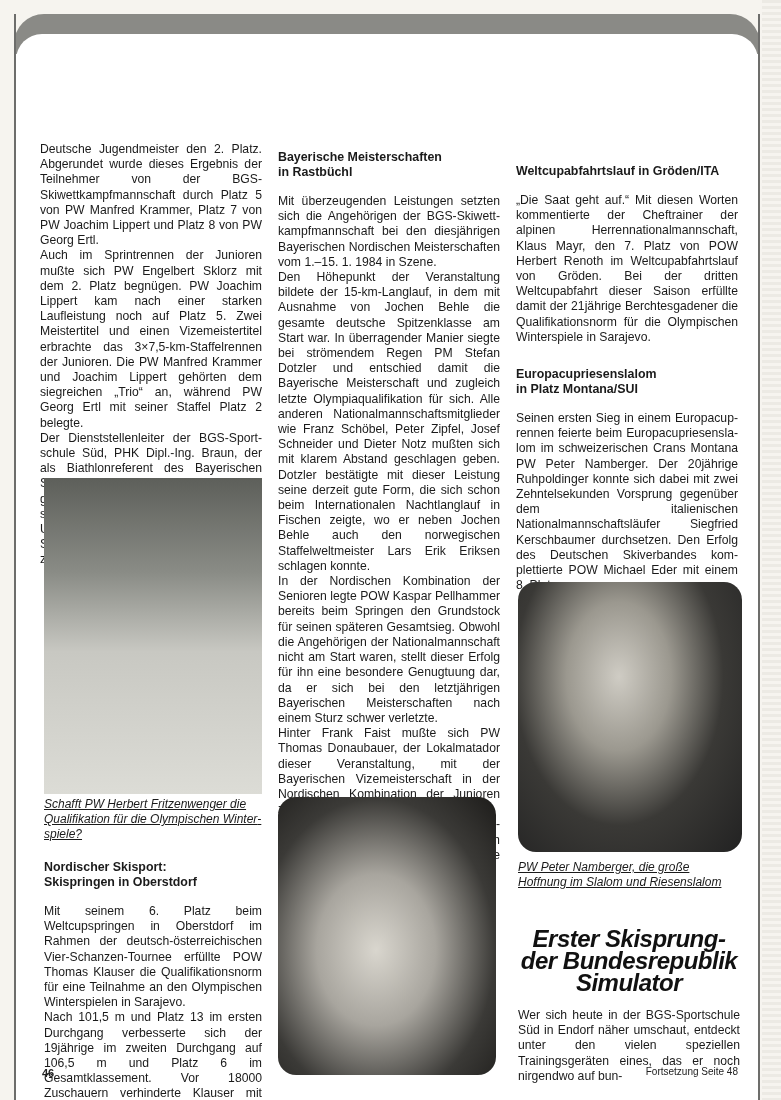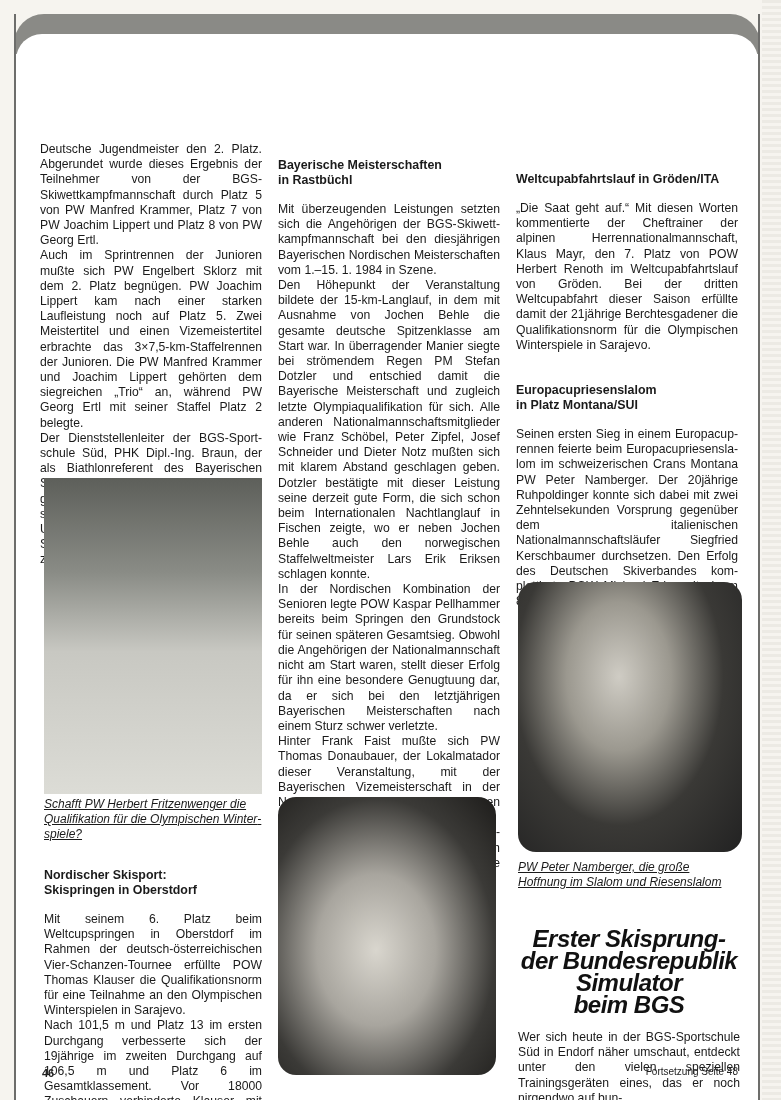--- a/index.html
+++ b/index.html
@@ -26,21 +26,21 @@
   }
   .right-strip {
     position:absolute; left:762px; top:0; width:19px; height:1100px;
     background:repeating-linear-gradient(180deg,#eceae4 0 3px,#f6f4ef 3px 6px);
   }
   .col { position:absolute; font-size:12.2px; line-height:15.2px; text-align:justify; }
   .col p { margin:0; hyphens:manual; }
   .col1 { left:40px; top:142px; width:222px; }
   .col2 { left:278px; top:142px; width:222px; }
   .col3 { left:516px; top:142px; width:222px; }
-  .head { font-weight:bold; font-size:12.4px; line-height:15px; text-align:left; margin:16px 0 14px 0; }
+  .head { font-weight:bold; font-size:12.4px; line-height:15px; text-align:left; margin:8px 0 14px 0; }
   .caption { font-style:italic; font-size:12px; line-height:15px; text-align:left; margin:0;text-decoration:underline; }
   .big-head {
     font-weight:900; font-style:italic; font-size:24px; line-height:22px;
     letter-spacing:-0.5px; text-align:center; margin:0 0 14px 0; color:#111;
   }
   .gap { height:14px; }
   .photo {
     background:#777; position:relative; overflow:hidden;
   }
   .photo1 {
@@ -131,19 +131,18 @@
   <span class="photo-label">namberger-portrait-photo</span>
 </div>
 
 <div class="col" style="left:518px; top:860px; width:222px;">
   <p class="caption">PW Peter Namberger, die große Hoffnung im Slalom und Riesenslalom</p>
   <div style="height:38px"></div>
   <div class="big-head">
     <div>Erster Skisprung-</div>
     <div>der Bundesrepublik</div>
     <div>Simulator</div>
-    <div>beim BGS</div>
   </div>
   <p>Wer sich heute in der BGS-Sportschule Süd in Endorf näher umschaut, entdeckt unter den vielen speziellen Trainingsgerä­ten eines, das er noch nirgendwo auf bun-</p>
 </div>
 
 <div class="page-number">46</div>
 <div class="continuation">Fortsetzung Seite 48</div>
 
 </body></html>

